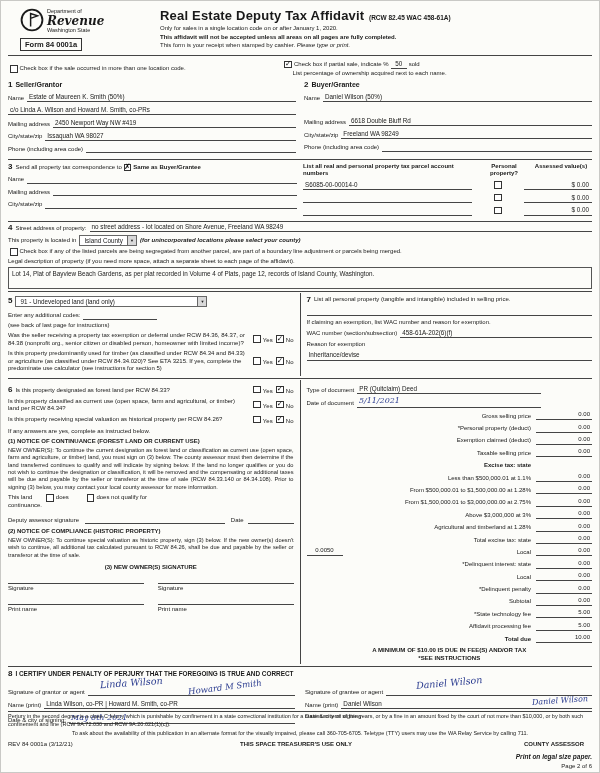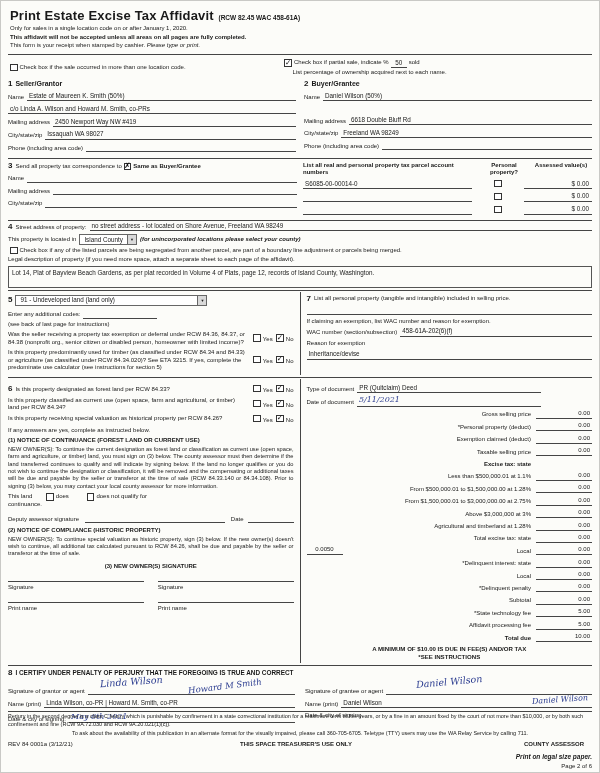--- a/index.html
+++ b/index.html
@@ -140,23 +140,39 @@
   .lp{text-align:right;font-weight:bold;font-style:italic;font-size:6.5px;margin-top:5px}
   .pg{text-align:right;font-size:6px;margin-top:1px}
 </style>
 </head>
 <body>
 
 <div class="page">
   <div class="inner">
 
     <div class="hdr">
+      <div class="hleft">
+        <div class="lrow">
+          <span>
+            <svg width="24" height="24" viewBox="0 0 26 26">
+              <circle cx="13" cy="13" r="11.3" fill="none" stroke="#1b1b1b" stroke-width="2"></circle>
+              <path d="M11.5 20 L11.5 6 L19 8.5 L11.5 11.2" fill="none" stroke="#1b1b1b" stroke-width="1.6"></path>
+            </svg>
+          </span>
+          <span class="brandcol">
+            <span class="dept">Department of</span>
+            <span class="brand">Revenue</span>
+            <span class="stt">Washington State</span>
+          </span>
+        </div>
+        <div class="formno">Form 84 0001a</div>
+      </div>
       <div class="hright">
         <div>
-          <span class="title">Print Estate Excise Tax Affidavit</span>
+          <span class="title">Real Estate Deputy Tax Affidavit</span>
           <span class="rcw">(RCW 82.45 WAC 458-61A)</span>
         </div>
         <div class="note">Only for sales in a single location code on or after January 1, 2020.</div>
         <div class="note bold">This affidavit will not be accepted unless all areas on all pages are fully completed.</div>
         <div class="note"><span>This form is your receipt when stamped by cashier.</span> <span class="it">Please type or print.</span></div>
       </div>
     </div>
     <div class="hrl"></div>
 
     <div class="topchk">

